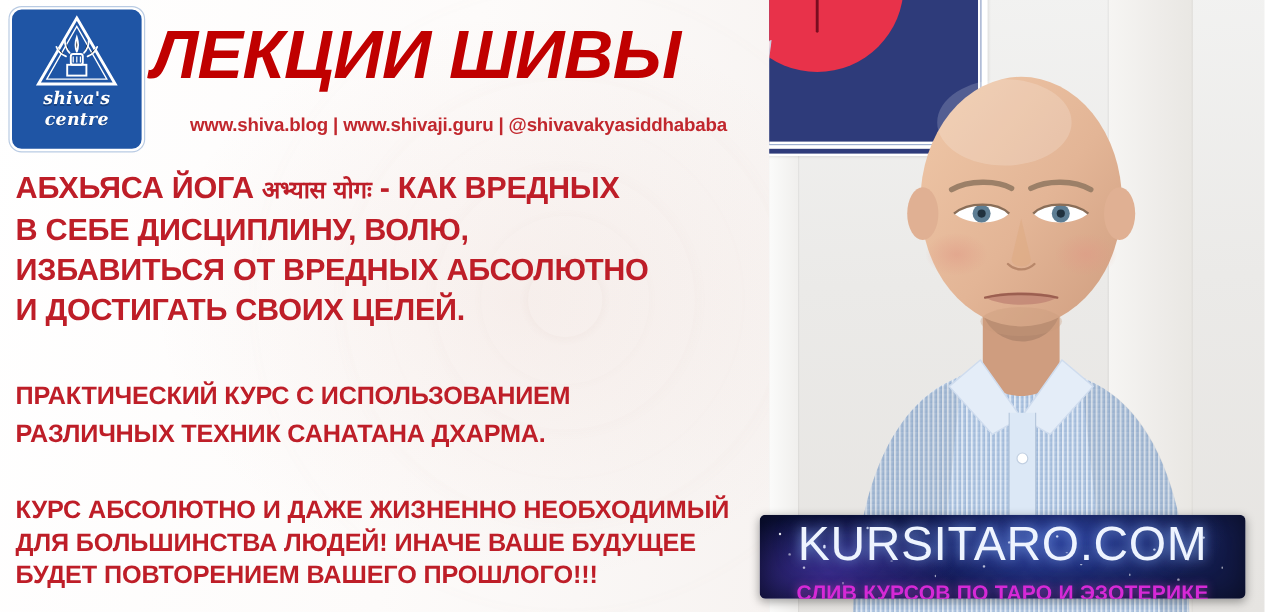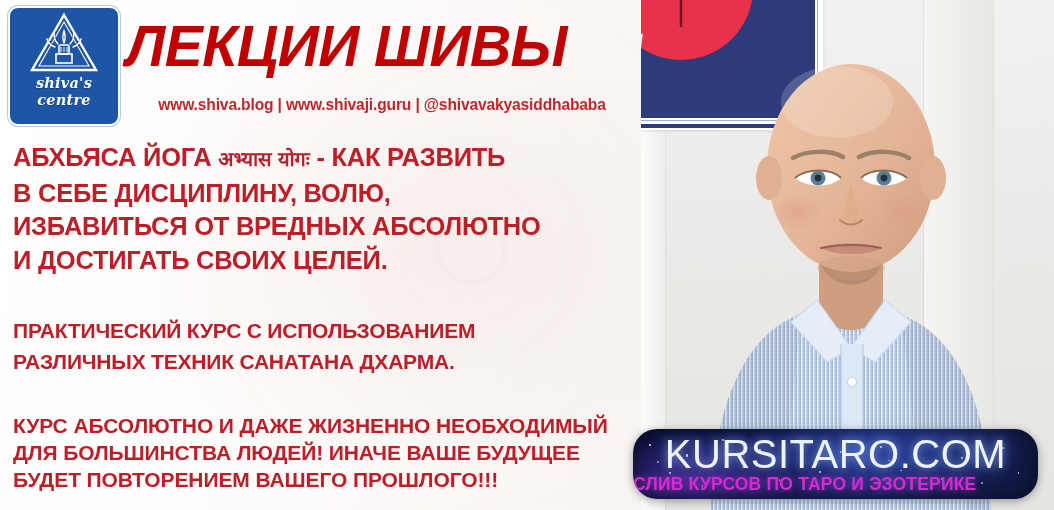--- a/index.html
+++ b/index.html
@@ -127,42 +127,42 @@
     background:#2E3B7A;
   }
 
   
   .man{position:absolute;left:0;top:0;width:413px;height:510px;}
   .man svg{display:block;}
 
   
   .banner{
     position:absolute;left:633px;top:429px;width:405px;height:70px;
-    border-radius:24px;overflow:hidden;
+    border-radius:5px;overflow:hidden;
     background:
       radial-gradient(ellipse 150px 70px at 14% 70%, rgba(90,60,190,.55) 0%, rgba(20,20,70,0) 70%),
       radial-gradient(ellipse 190px 80px at 62% 20%, rgba(60,90,210,.45) 0%, rgba(10,14,50,0) 72%),
       linear-gradient(120deg,#0b1038 0%,#141a52 34%,#1b2566 56%,#10173f 100%);
     box-shadow:0 2px 8px rgba(0,0,0,.35), inset 0 0 24px rgba(0,0,0,.45);
   }
   .banner .stars{position:absolute;inset:0;}
   .banner .stars i{
     position:absolute;display:block;border-radius:50%;
     background:#ffffff;
   }
   .banner-title{
     position:absolute;left:0;right:0;top:3px;text-align:center;
     color:#eef4ff;
     font-size:40px;line-height:44px;font-weight:400;
     letter-spacing:.5px;
     text-shadow:0 0 10px rgba(150,190,255,.75),0 0 22px rgba(90,140,255,.45);
     white-space:nowrap;
   }
   .banner-sub{
-    position:absolute;left:0;right:0;top:45px;
+    position:absolute;left:0;right:0;top:55px;text-align:center;
     color:#d629d6;
     font-size:17.5px;line-height:20px;font-weight:800;
     letter-spacing:.2px;
     text-shadow:0 0 8px rgba(255,80,255,.55);
     white-space:nowrap;
   }
 </style>
 </head>
 <body>
 
@@ -245,21 +245,21 @@
         </div>
         <div class="brand">shiva's centre</div>
       </div>
 
       <div class="title">ЛЕКЦИИ ШИВЫ</div>
       <div class="urls">www.shiva.blog | www.shivaji.guru | @shivavakyasiddhababa</div>
     </div>
 
     <div class="block block-1">
       <p>
-        <span>АБХЬЯСА ЙОГА </span><span class="dev">अभ्यास योगः</span><span> - КАК РАЗВИТЬ</span>
+        <span>АБХЬЯСА ЙОГА </span><span class="dev">अभ्यास योगः</span><span> - КАК ВРЕДНЫХ</span>
       </p>
       <p>В СЕБЕ ДИСЦИПЛИНУ, ВОЛЮ,</p>
       <p>ИЗБАВИТЬСЯ ОТ ВРЕДНЫХ АБСОЛЮТНО</p>
       <p>И ДОСТИГАТЬ СВОИХ ЦЕЛЕЙ.</p>
     </div>
 
     <div class="block block-2">
       <p>ПРАКТИЧЕСКИЙ КУРС С ИСПОЛЬЗОВАНИЕМ</p>
       <p>РАЗЛИЧНЫХ ТЕХНИК САНАТАНА ДХАРМА.</p>
     </div>

